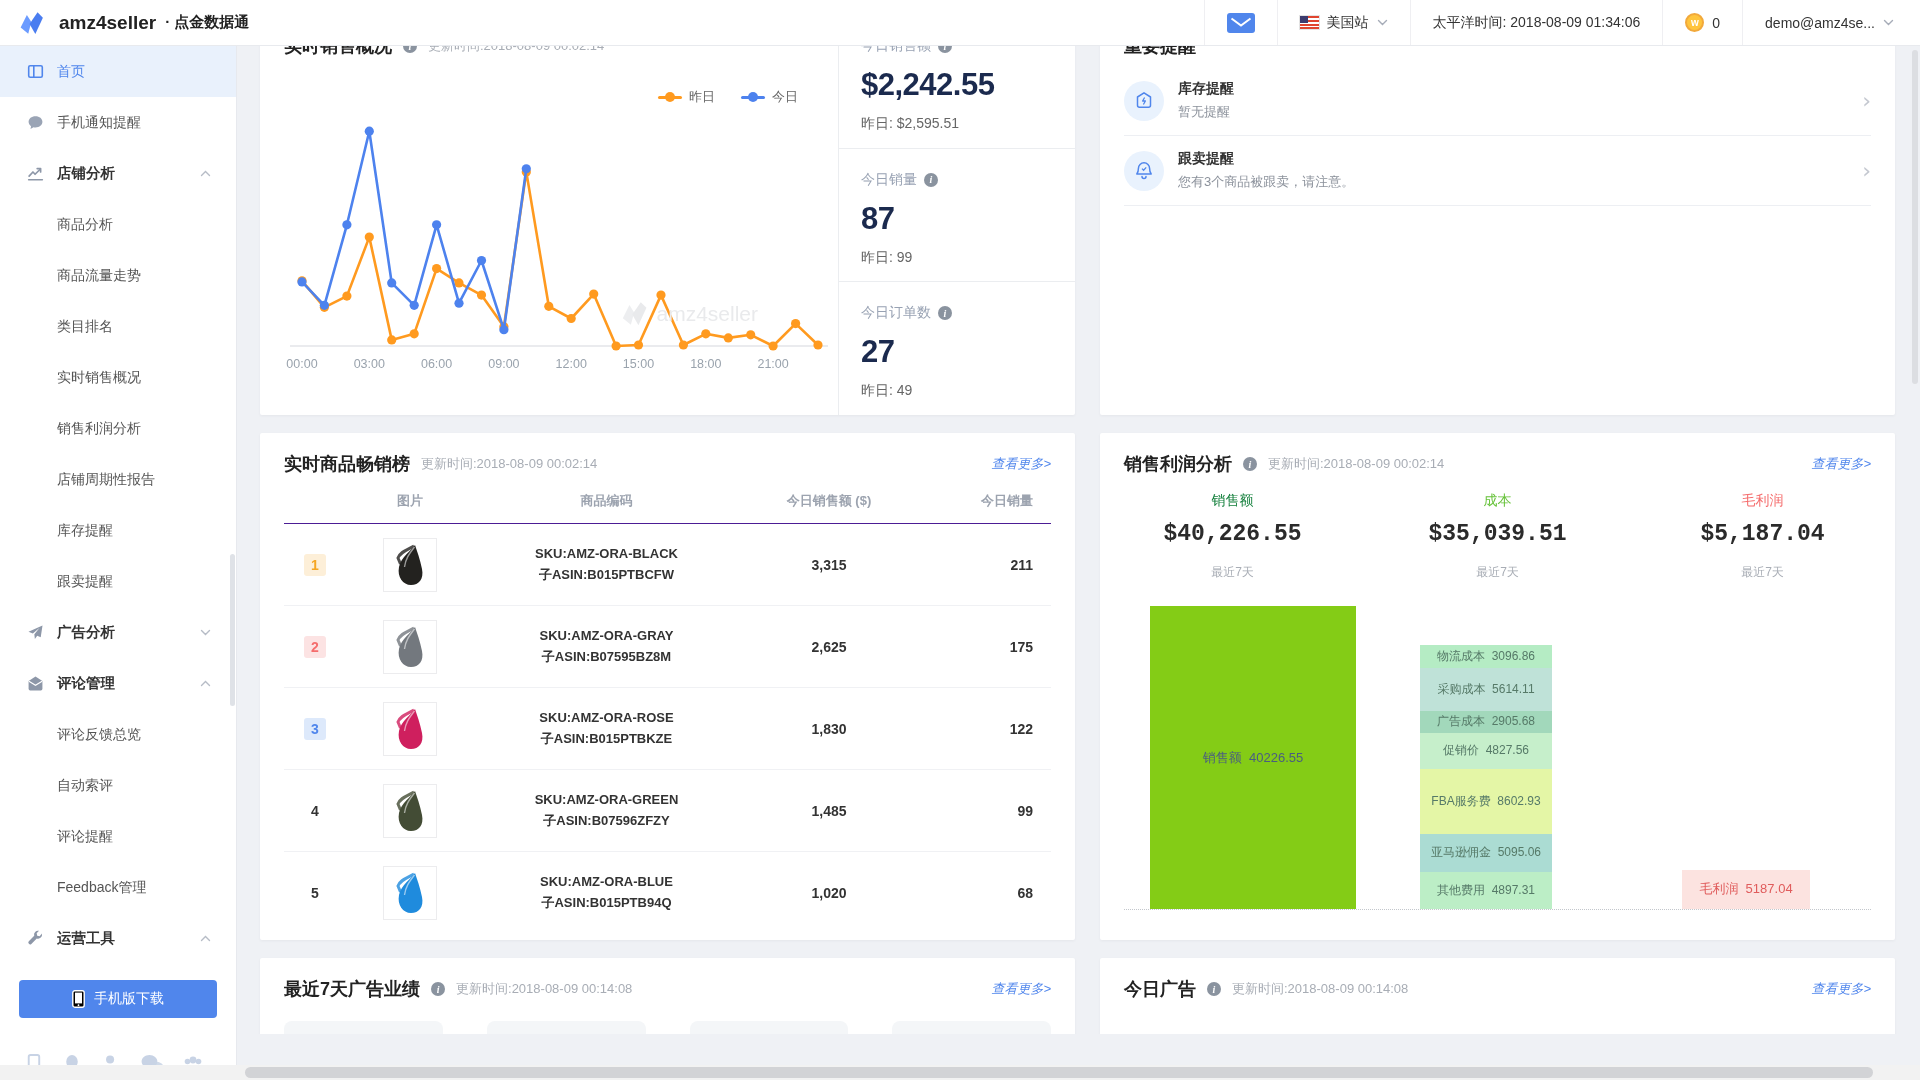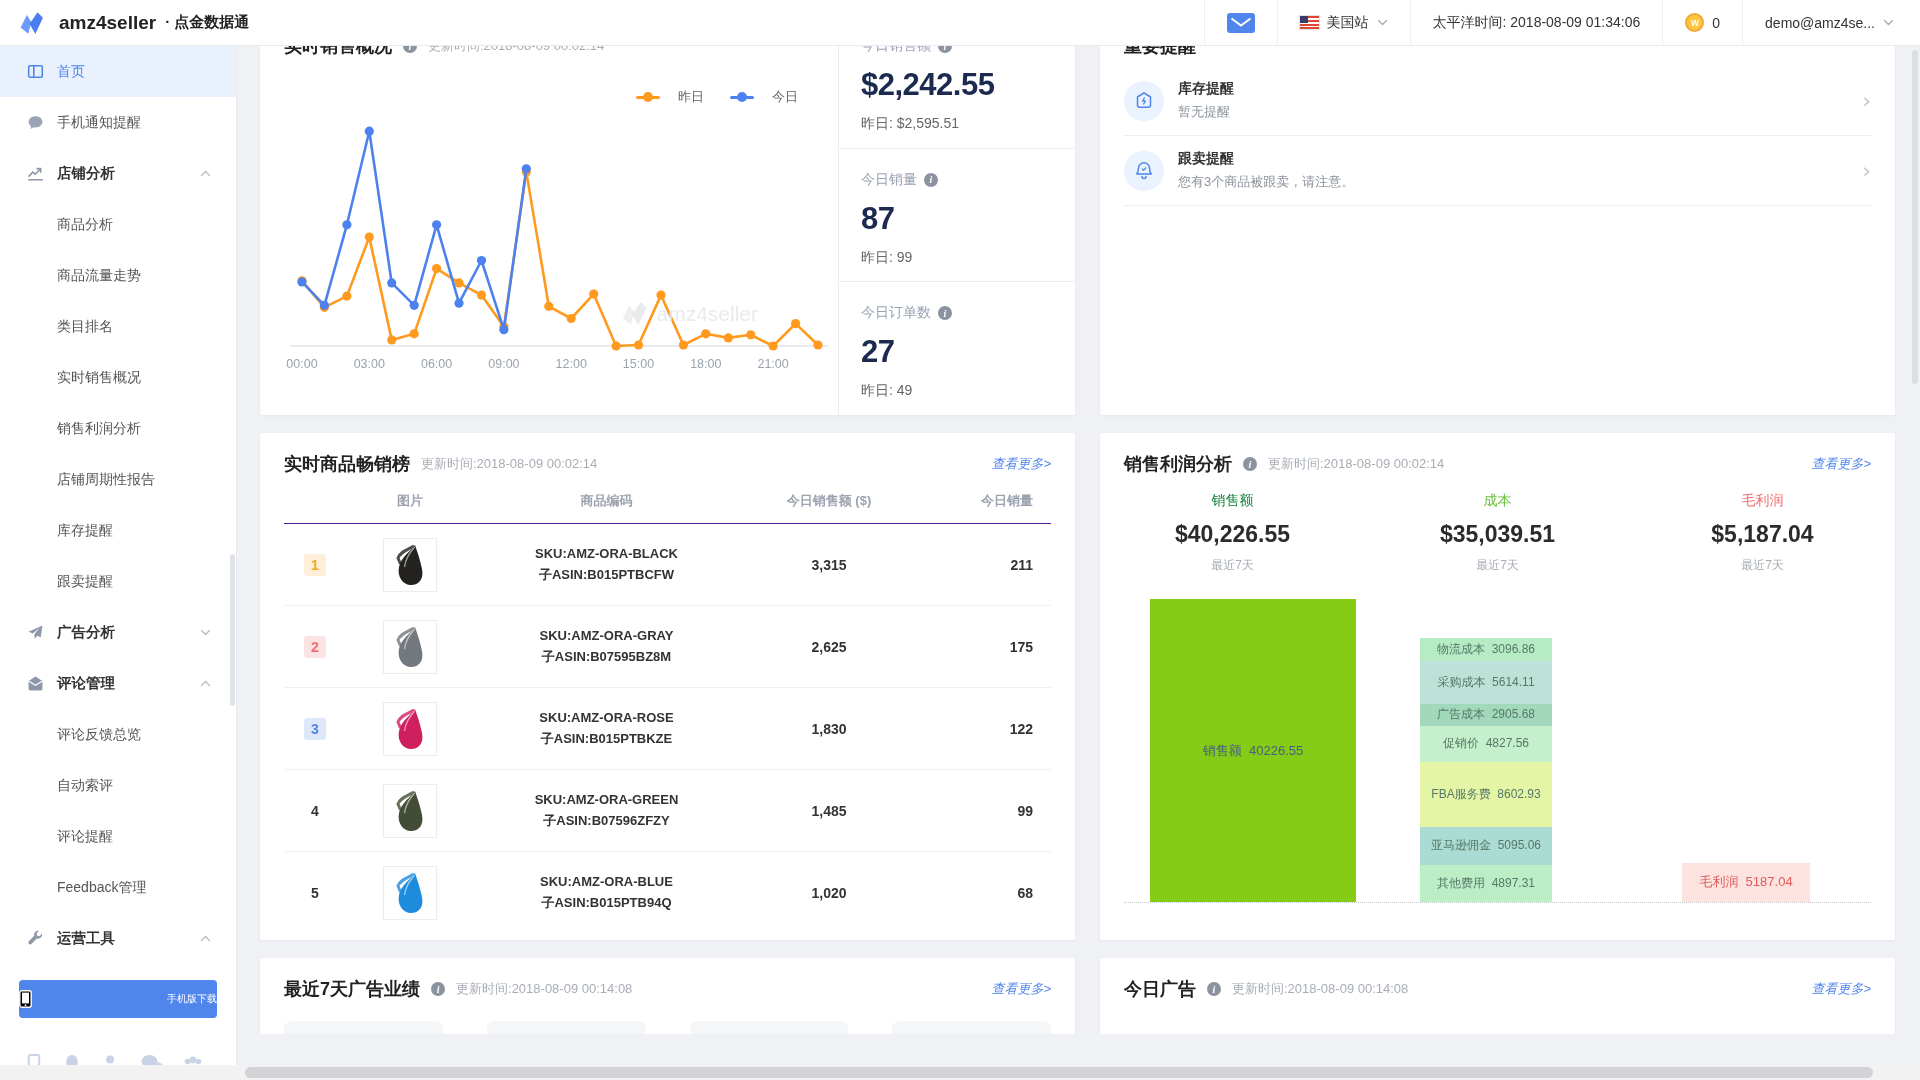--- a/index.html
+++ b/index.html
@@ -23,40 +23,40 @@
   .nav-item { height:51px; display:flex; align-items:center; padding-left:27px; font-size:14px; color:#555; cursor:pointer; }
   .nav-item .nav-icon { width:17px; height:17px; margin-right:13px; color:#9AA4B5; display:inline-flex; }
   .nav-item.group .nav-label { font-weight:bold; color:#333; font-size:14.5px; }
   .nav-item.group .nav-icon { color:#8D97A8; }
   .nav-item.sub { padding-left:57px; color:#555; }
   .nav-item.active { background:#E9F1FC; }
   .nav-item.active .nav-label { color:#5086EC; }
   .nav-item.active .nav-icon { color:#5086EC; }
   .nav-chevron { margin-left:auto; margin-right:25px; color:#B6BCC6; display:inline-flex; }
   .nav-chevron.down svg { transform:rotate(180deg); }
-  .dl-btn { display:flex; align-items:center; justify-content:space-between; gap:9px; margin:16px 19px 0; height:38px; background:#5086EC; border:none; border-radius:4px; color:#fff; font-size:10px; cursor:pointer; width:calc(100% - 38px); }
+  .dl-btn { display:flex; align-items:center; justify-content:center; gap:9px; margin:16px 19px 0; height:38px; background:#5086EC; border:none; border-radius:4px; color:#fff; font-size:14px; cursor:pointer; width:calc(100% - 38px); }
   .side-foot { position:absolute; bottom:5px; left:0; right:8px; display:flex; justify-content:space-around; align-items:center; padding:0 14px; color:#C8D3E5; }
   .side-foot span { display:inline-flex; cursor:pointer; }
   .side-scrollthumb { position:absolute; right:1px; top:508px; width:5px; height:152px; background:#DFE2E7; border-radius:3px; }
 
   
   .main { margin-left:237px; padding:15px 25px 0 23px; display:grid; grid-template-columns:815px 795px; grid-template-rows:400px 507px 170px; gap:18px 25px; height:1034px; overflow:hidden; }
   .card { background:#fff; border-radius:2px; box-shadow:0 1px 3px rgba(31,45,61,.05); overflow:hidden; position:relative; }
   .card-head { display:flex; align-items:center; gap:11px; padding:19px 24px 0; }
   .card-title { font-size:18px; font-weight:bold; color:#222; }
   .card-time { font-size:13px; color:#A8ADB5; }
   .more-link { margin-left:auto; font-size:13px; color:#5086EC; cursor:pointer;font-style:italic; }
   .info-i { width:14px; height:14px; border-radius:50%; background:#8A939F; color:#fff; font:italic bold 10px "Liberation Serif",serif; display:inline-flex; align-items:center; justify-content:center; flex:none; }
 
   
   .so-wrap { display:flex; height:100%; }
   .so-left { flex:1; padding:19px 4px 0 24px; position:relative; }
   .so-head { display:flex; align-items:center; gap:11px; }
   .legend { display:flex; justify-content:flex-end; gap:26px; margin:30px 36px 0 0; height:18px; }
-  .lg-item { display:flex; align-items:center; gap:18px; font-size:13px; color:#666; cursor:pointer; }
+  .lg-item { display:flex; align-items:center; gap:7px; font-size:13px; color:#666; cursor:pointer; }
   .lg-marker { width:24px; height:3px; border-radius:2px; position:relative; }
   .lg-marker i { position:absolute; left:50%; top:50%; width:10px; height:10px; border-radius:50%; transform:translate(-50%,-50%); }
   .watermark { position:absolute; right:80px; bottom:88px; display:flex; align-items:center; gap:2px; color:#E9EAEC; font-size:21px; pointer-events:none; }
   .so-stats { width:237px; border-left:1px solid #EBEDF0; display:flex; flex-direction:column; }
   .so-cell { flex:1; padding:22px 22px 0; }
   .so-cell + .so-cell { border-top:1px solid #EBEDF0; }
   .so-label { font-size:14px; color:#98A2B3; display:flex; align-items:center; gap:7px; }
   .so-value { font-size:31px; font-weight:600; color:#1B2A4E; margin:12px 0 12px; letter-spacing:-0.5px; }
   .so-sub { font-size:14px; color:#666; }
 
@@ -77,21 +77,21 @@
   .pcode { text-align:center; font-weight:bold; color:#333; line-height:1.6; }
   .pval { text-align:center; font-weight:bold; color:#333; font-size:14px; }
   .pqty { text-align:right; padding-right:18px; font-weight:bold; color:#333; font-size:14px; }
   .c-img, .c-code, .c-sales { text-align:center; }
   .c-qty { text-align:right; padding-right:18px; }
 
   
   .pf-stats { display:flex; margin-top:16px; }
   .pf-cell { flex:1; text-align:center; }
   .pf-label { font-size:14px; }
-  .pf-value { font-size:23px; font-weight:bold; color:#2B2B2B; margin:11px 0 9px; }
+  .pf-value { font-size:23px; font-weight:bold; color:#2B2B2B; margin:11px 0 17px;font-family:Liberation Mono, monospace; }
   .pf-sub { font-size:12px; color:#A8ADB5; }
   .wf-chart { position:relative; height:303px; margin:26px 24px 0; border-bottom:1px dotted #C3C7CC; }
   .wf-bar { position:absolute; bottom:0; display:flex; align-items:center; justify-content:center; font-size:13px; }
   .wf-stack { position:absolute; bottom:0; display:flex; flex-direction:column; }
   .wf-seg { width:100%; display:flex; align-items:center; justify-content:center; font-size:12px; color:#567A68; overflow:hidden; white-space:nowrap; }
 
   
   .skel-row { display:flex; gap:44px; margin:20px 24px 0; }
   .skel { flex:1; height:24px; background:#F4F6F8; border-radius:8px 8px 0 0; }
 

